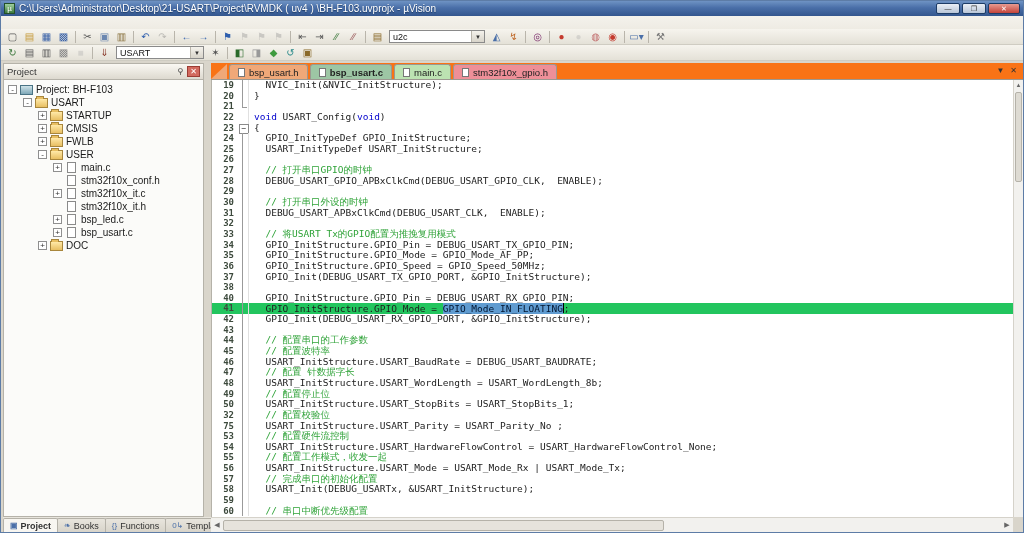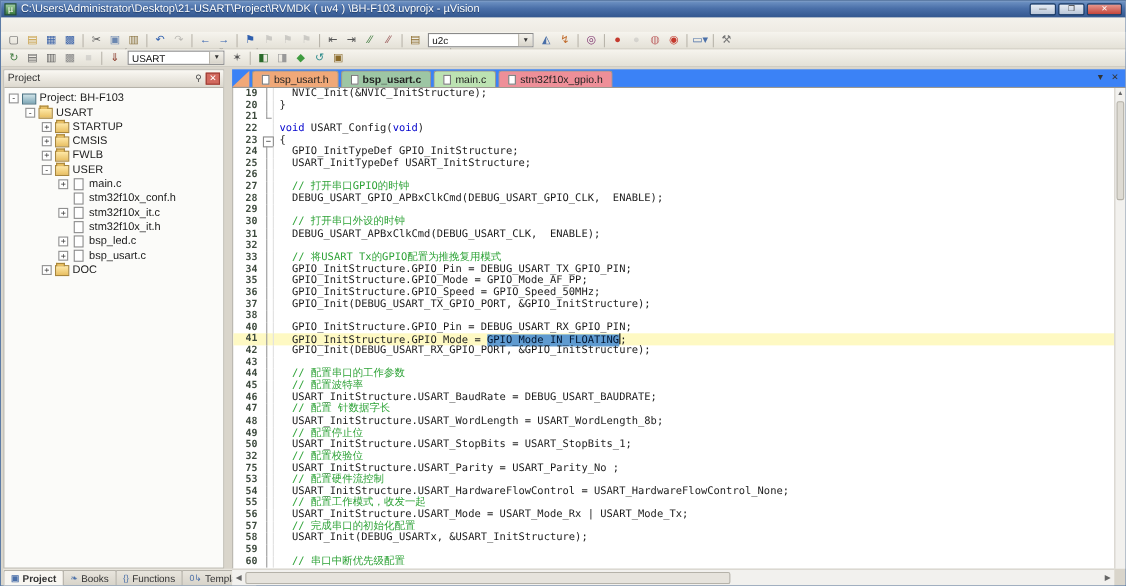--- a/index.html
+++ b/index.html
@@ -77,38 +77,38 @@
   .btab { height:14px; display:flex; align-items:center; padding:0 6px;
     font-size:9px; color:#333; border:1px solid #b5b2a9; border-bottom:none;
     background:linear-gradient(#e8e5dd,#d8d4ca); margin-right:-1px;
     border-radius:2px 2px 0 0; }
   .btab.active { background:#f8f6f1; font-weight:bold; }
   .btab .bico { margin-right:3px; font-size:8px; color:#4a6fa8; }
 
   
   #editor { position:absolute; left:210px; top:2px; right:0; bottom:0; }
   #tabbar { position:absolute; left:0; top:0; right:0; height:17px;
-    background:#3b82f6; border-bottom:1px solid #9c9890; display:flex;
+    background:#f97316; border-bottom:1px solid #9c9890; display:flex;
     align-items:flex-end; overflow:hidden;text-align:right; }
   .tabwedge { width:16px; height:15px; background:#f0a878;
     clip-path:polygon(0 100%, 100% 100%, 100% 0); flex:none; margin-right:2px; }
   .etab { height:15px; display:flex; align-items:center; padding:0 8px;
     font-size:9.5px; color:#222; border:1px solid #9c9890; border-bottom:none;
     border-radius:3px 3px 0 0; margin-right:2px; white-space:nowrap; }
   .etab .ficon { width:7px; height:9px; background:#fff; border:1px solid #777;
     margin-right:4px; }
   .etab.active { font-weight:bold; }
   #tabbar .tabctrl { margin-left:auto; display:flex; align-items:center; gap:6px;
     padding:0 6px 4px 0; font-size:8px; color:#333; }
 
   #codearea { position:absolute; left:0; top:17px; right:10px; bottom:15px;
     background:#fff; overflow:hidden; border-left:1px solid #b5b2a9; }
   .cl { display:flex; height:10.65px; line-height:10.65px; white-space:pre;
     font-family:"DejaVu Sans Mono", monospace; font-size:9.5px; }
-  .cl.hl { background:#fef9c3; }
+  .cl.hl { background:#22c55e; }
   .ln { width:26px; text-align:right; padding-right:4px; color:#3d4a3d;
     font-size:9px; flex:none;font-weight:bold; }
   .fold { width:11px; flex:none; position:relative; border-right:1px solid #e0e0e0; }
   .fold.line::after { content:""; position:absolute; left:4px; top:0; bottom:0;
     border-left:1px solid #9a9a9a; }
   .fold.end::after { content:""; position:absolute; left:4px; top:0; height:6px;
     width:4px; border-left:1px solid #9a9a9a; border-bottom:1px solid #9a9a9a; }
   .fold.box::after { content:"−"; position:absolute; left:1px; top:1px; width:8px;
     height:8px; border:1px solid #8a8a8a; background:#fff; font-size:8px;
     line-height:7px; text-align:center; color:#333; }

